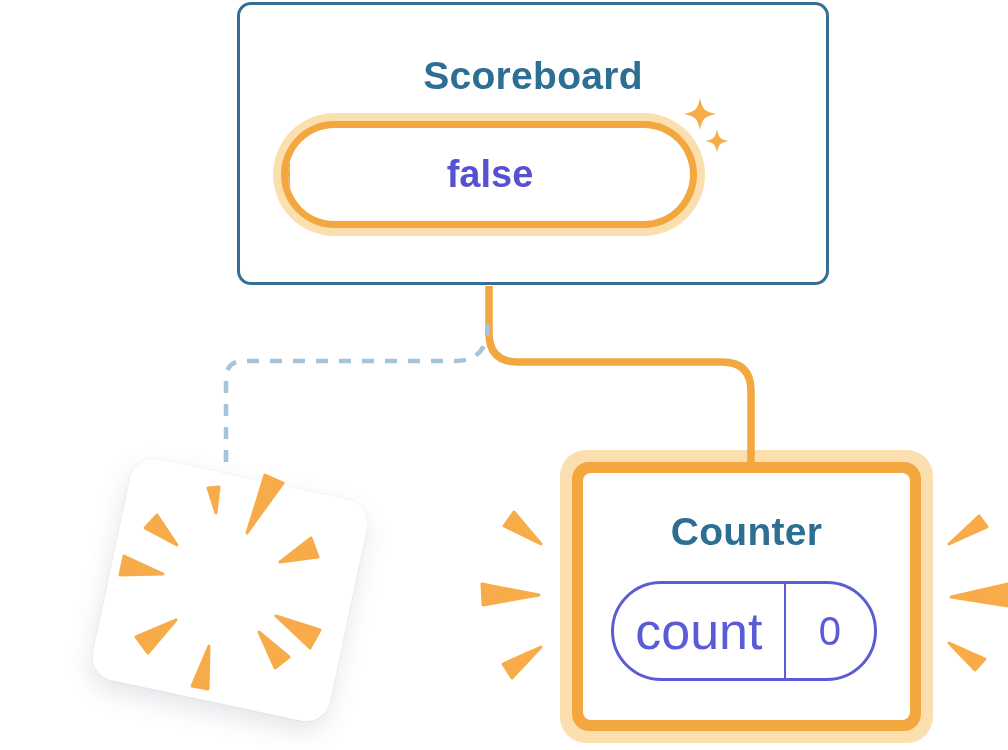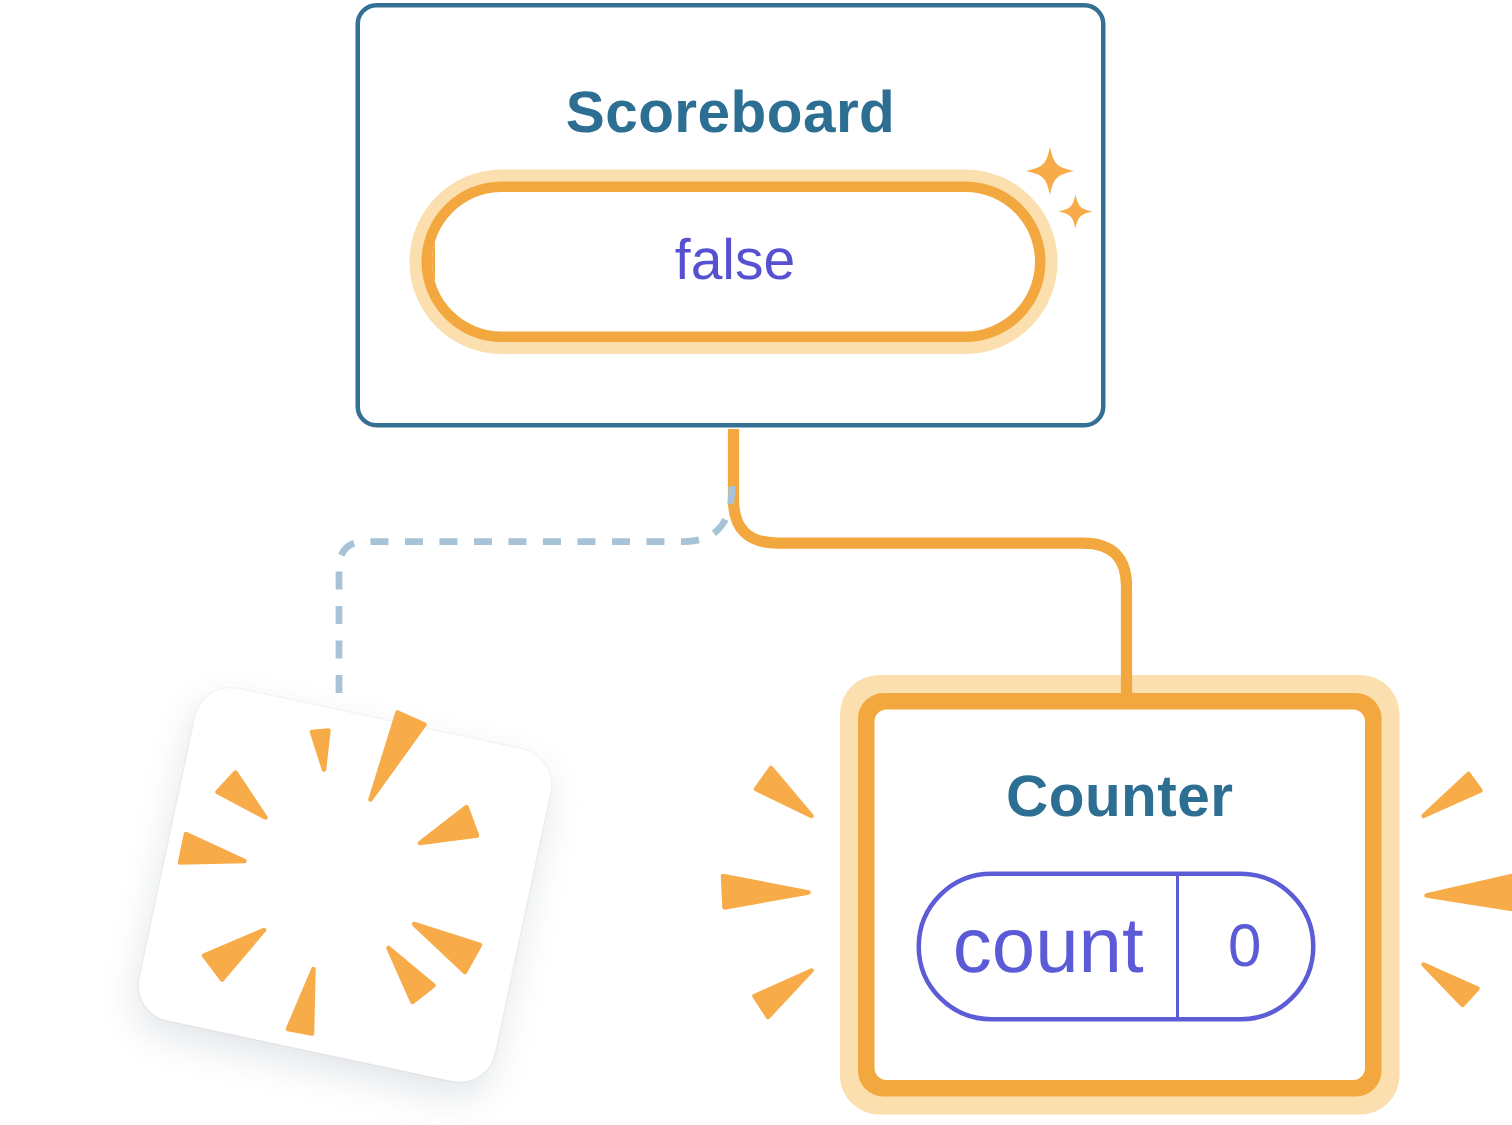--- a/index.html
+++ b/index.html
@@ -2,37 +2,37 @@
 <html><head>
 <meta charset="utf-8">
 <style>
   html,body{margin:0;padding:0;background:#ffffff;}
   #canvas{
     position:relative;width:1008px;height:750px;overflow:hidden;background:#ffffff;
     font-family:"Liberation Sans", sans-serif;
   }
   
   .card-scoreboard{
-    position:absolute;left:237px;top:2px;width:500px;height:283px;box-sizing:border-box;
+    position:absolute;left:237px;top:2px;width:592px;height:283px;box-sizing:border-box;
     background:#fff;border:3.5px solid #356f94;border-radius:14px;z-index:2;
   }
   .sb-title{
     position:absolute;left:0;right:0;top:49px;text-align:center;
     font-size:39px;font-weight:600;color:#2d6e93;letter-spacing:.3px;
   }
   .sb-halo{
     position:absolute;left:33px;top:108px;width:432px;height:123px;box-sizing:border-box;
     background:#fcdfae;border-radius:999px;padding:8px;
   }
   .sb-ring{width:100%;height:100%;box-sizing:border-box;background:#f3a73f;border-radius:999px;padding:7px;}
   .sb-body{width:100%;height:100%;background:#fff;border-radius:999px;display:flex;overflow:hidden;}
   .sb-key{flex:248 0 0;display:flex;align-items:center;justify-content:center;
     font-size:38px;color:#6e6eda;}
   .sb-val{flex:154 0 0;display:flex;align-items:center;justify-content:center;
-    font-size:38px;font-weight:400;color:#5551d0;border-left:2.5px solid #f3a73f;}
+    font-size:38px;font-weight:700;color:#5551d0;border-left:2.5px solid #f3a73f;}
   
   .card-counter{
     position:absolute;left:560px;top:450px;width:373px;height:293px;box-sizing:border-box;
     background:#fcdfae;border-radius:26px;padding:12px;z-index:2;
   }
   .cnt-ring{width:100%;height:100%;box-sizing:border-box;background:#f3a73f;border-radius:17px;padding:11px;}
   .cnt-body{width:100%;height:100%;background:#fff;border-radius:8px;position:relative;}
   .cnt-title{
     position:absolute;left:0;right:0;top:37px;text-align:center;
     font-size:39px;font-weight:600;color:#2d6e93;letter-spacing:.3px;

